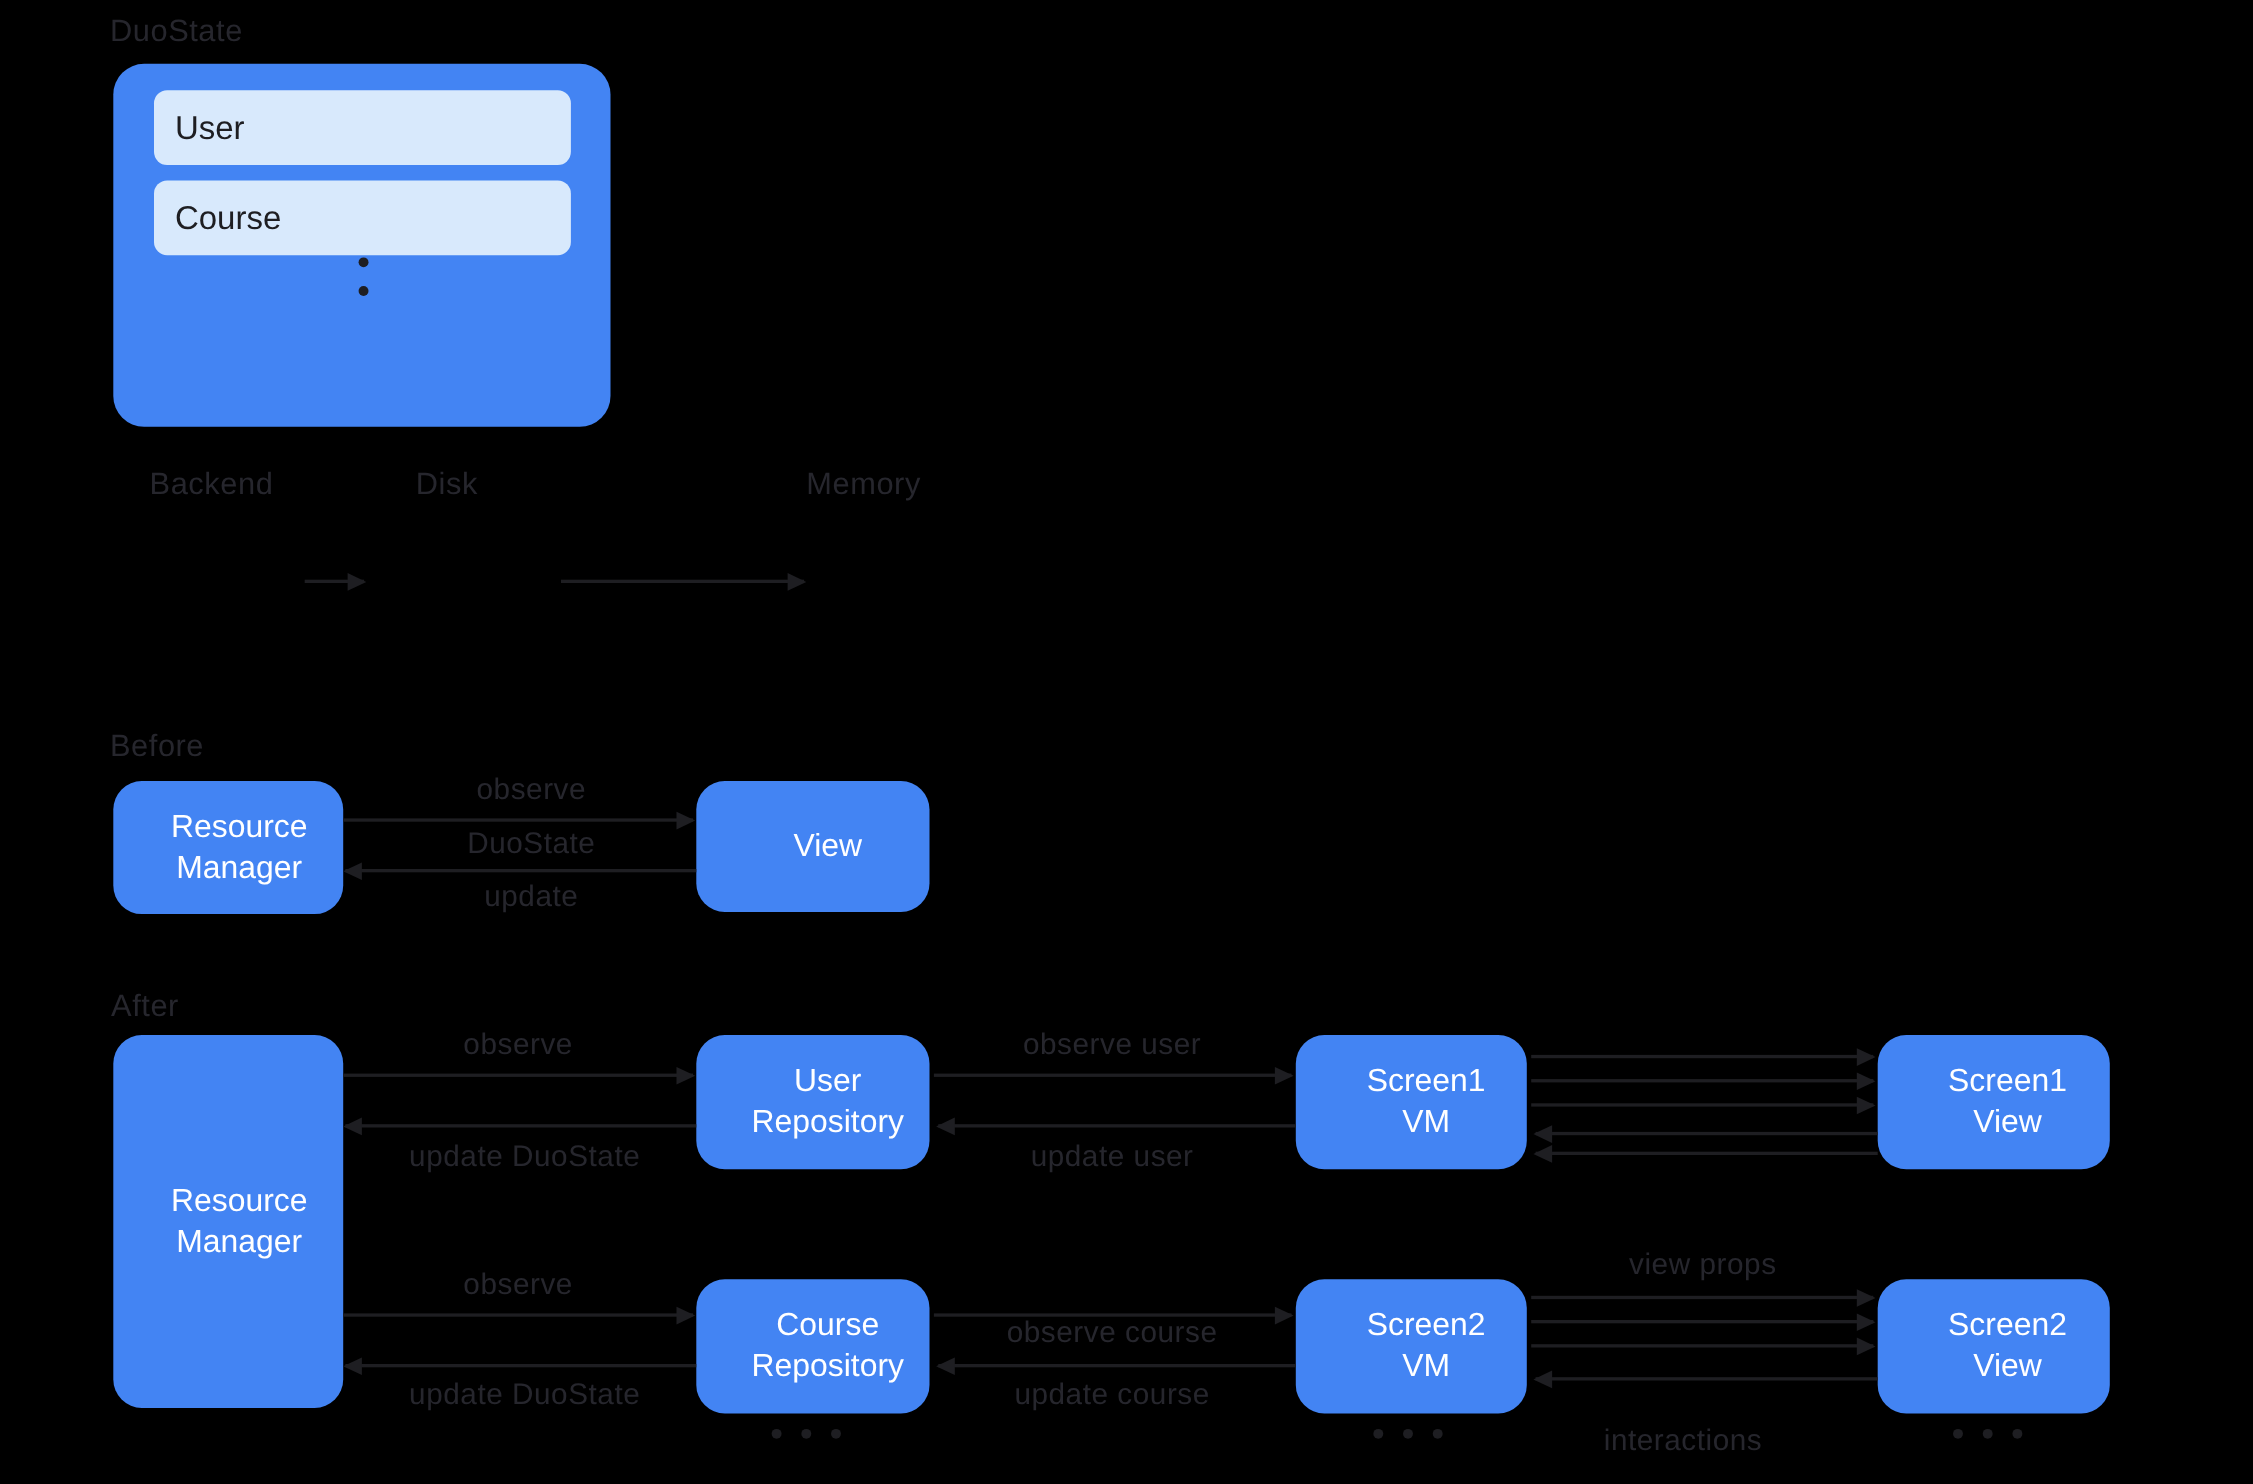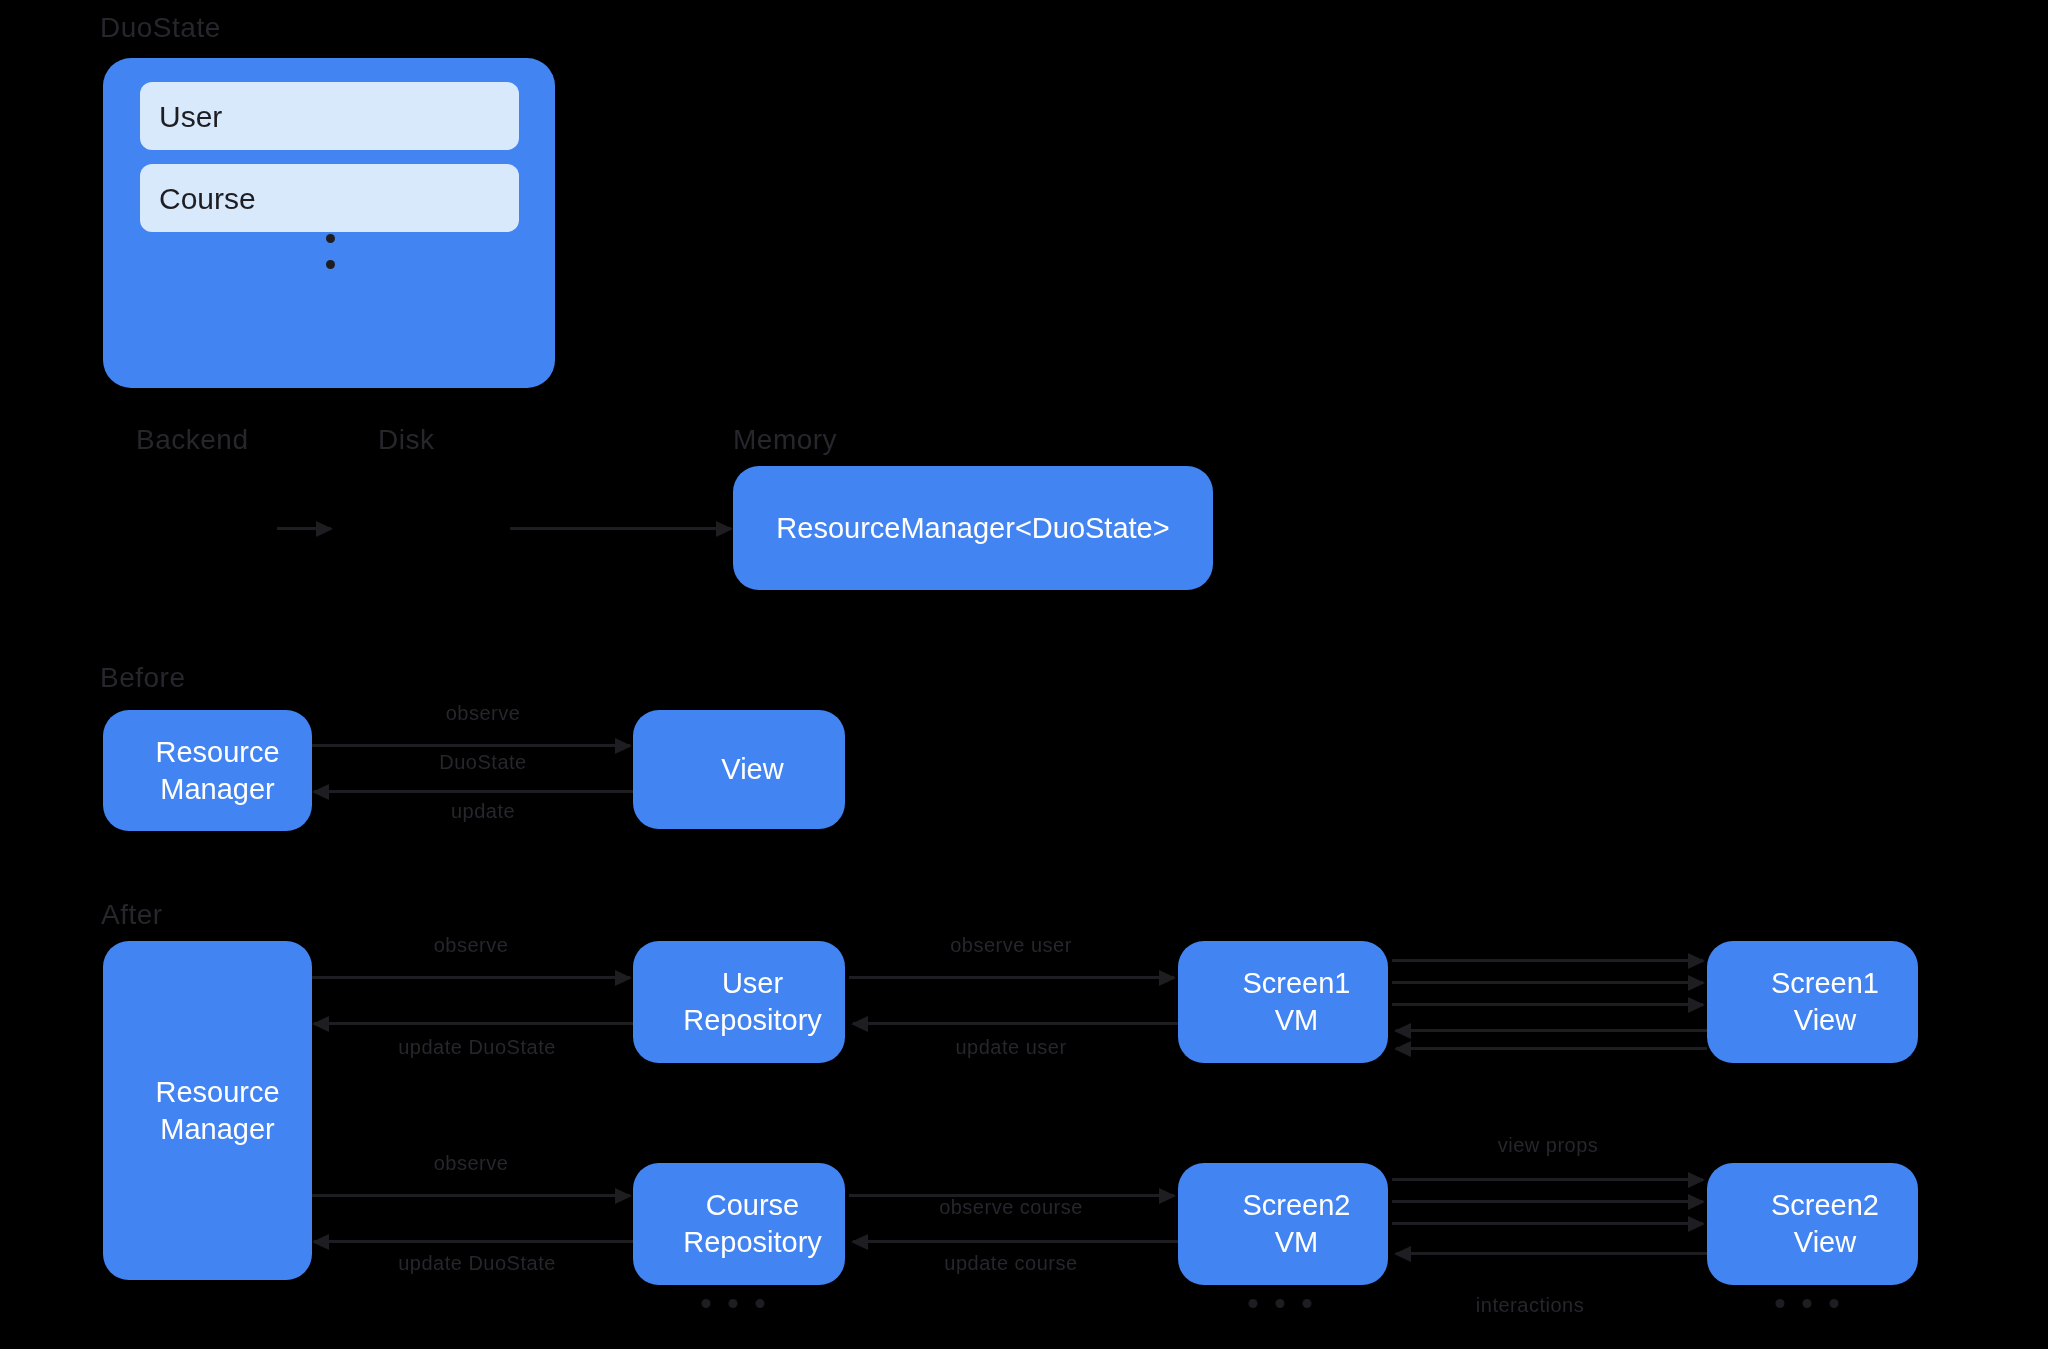--- a/index.html
+++ b/index.html
@@ -38,21 +38,21 @@
     content:"";position:absolute;right:-2px;top:50%;transform:translateY(-50%);
     border-top:8px solid transparent;border-bottom:8px solid transparent;
     border-left:17px solid var(--arrow);
   }
   .arrow.left::after{
     content:"";position:absolute;left:-2px;top:50%;transform:translateY(-50%);
     border-top:8px solid transparent;border-bottom:8px solid transparent;
     border-right:17px solid var(--arrow);
   }
   .alabel{
-    position:absolute;transform:translateX(-50%);font-size:20px;font-weight:500;
+    position:absolute;transform:translateX(-50%);font-size:27px;font-weight:500;
     color:var(--label_gray);white-space:nowrap;letter-spacing:.5px;
   }
   .dot{width:9px;height:9px;border-radius:50%;background:var(--text_dark);}
   .vdots{position:absolute;display:flex;flex-direction:column;gap:17px;}
   .hdots{position:absolute;display:flex;flex-direction:row;gap:18px;transform:translateX(-50%);}
 </style>
 </head>
 <body>
 
 <div id="stage">
@@ -69,23 +69,20 @@
     <div class="vdots" style="left:223px;top:176px;">
       <div class="dot"></div>
       <div class="dot"></div>
     </div>
   </div>
 
   <div class="sec-label" style="left:116px;top:424px;margin-left:20px;">Backend</div>
   <div class="sec-label" style="left:332px;top:424px;margin-left:46px;">Disk</div>
   <div class="sec-label" style="left:733px;top:424px;">Memory</div>
 
-  <div class="bluebox center" style="left:733px;top:466px;width:480px;height:124px;">
-    <span>ResourceManager&lt;DuoState&gt;</span>
-  </div>
 
   <div class="arrow right" style="left:277px;top:527px;width:54px;"></div>
   <div class="arrow right" style="left:510px;top:527px;width:221px;"></div>
 
   <div class="sec-label" style="left:100px;top:662px;">Before</div>
 
   <div class="bluebox" style="left:103px;top:710px;width:209px;height:121px;padding-left:20px;">
     <span class="line">Resource</span>
     <span class="line">Manager</span>
   </div>

